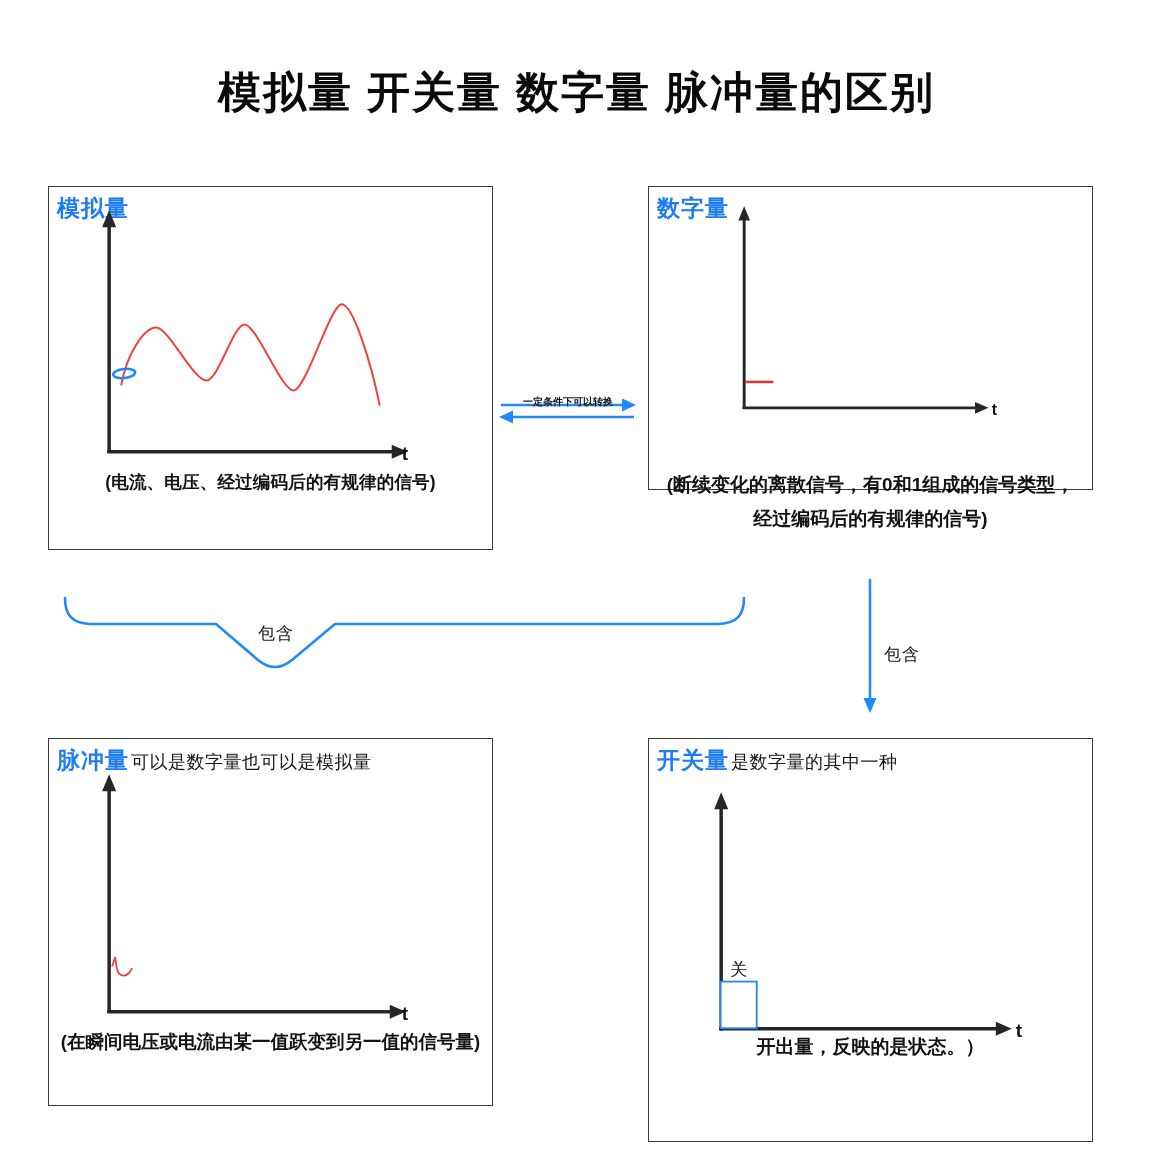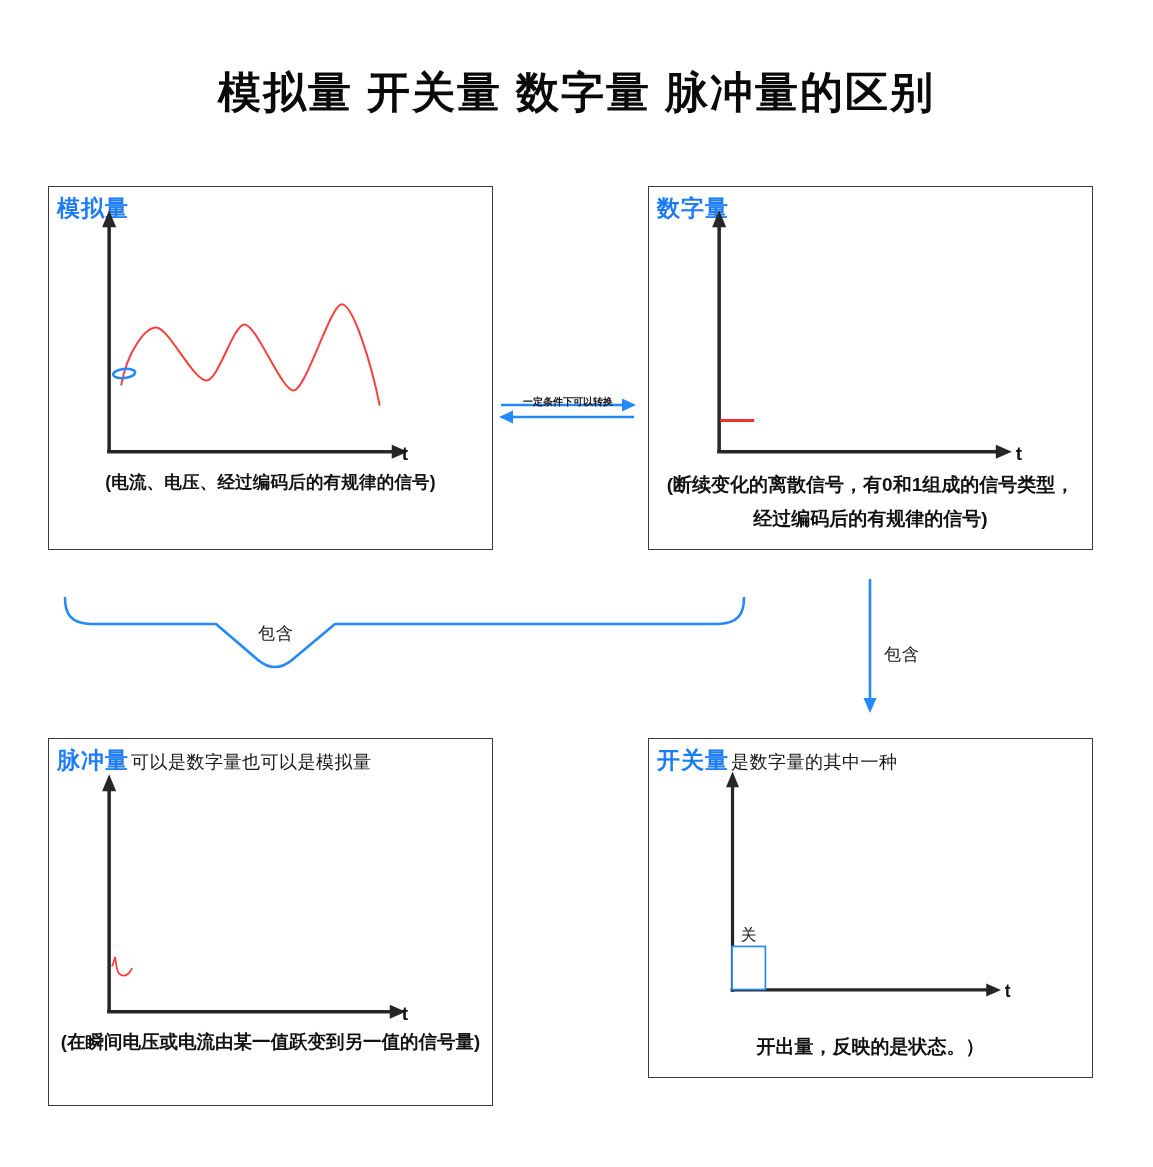--- a/index.html
+++ b/index.html
@@ -9,23 +9,23 @@
   }
   .title{
     position:absolute;left:0;top:69px;width:100%;text-align:center;
     font-size:43px;font-weight:700;letter-spacing:2px;color:#0a0a0a;line-height:1.1;
     white-space:pre;
   }
   .box{
     position:absolute;width:445px;border:1.5px solid #3b3b3b;background:#ffffff;box-sizing:border-box;
   }
   .box-analog {left:48px; top:186px; height:364px;}
-  .box-digital{left:648px;top:186px; height:364px;}
+  .box-digital{left:648px;top:186px; height:304px;}
   .box-pulse  {left:48px; top:738px; height:368px;}
-  .box-switch {left:648px;top:738px; height:340px;}
+  .box-switch {left:648px;top:738px; height:404px;}
   .box-header{
     position:absolute;left:8px;top:6px;display:flex;align-items:baseline;white-space:nowrap;
   }
   .box-label{font-size:23px;font-weight:700;color:#1b7cf6;letter-spacing:1px;}
   .box-sublabel{font-size:18px;font-weight:500;color:#151515;margin-left:2px;letter-spacing:0.5px;}
   .graph{position:absolute;left:0;top:0;width:100%;height:100%;}
   .caption{
     position:absolute;left:0;width:100%;text-align:center;color:#121212;
     font-weight:700;white-space:nowrap;
   }

